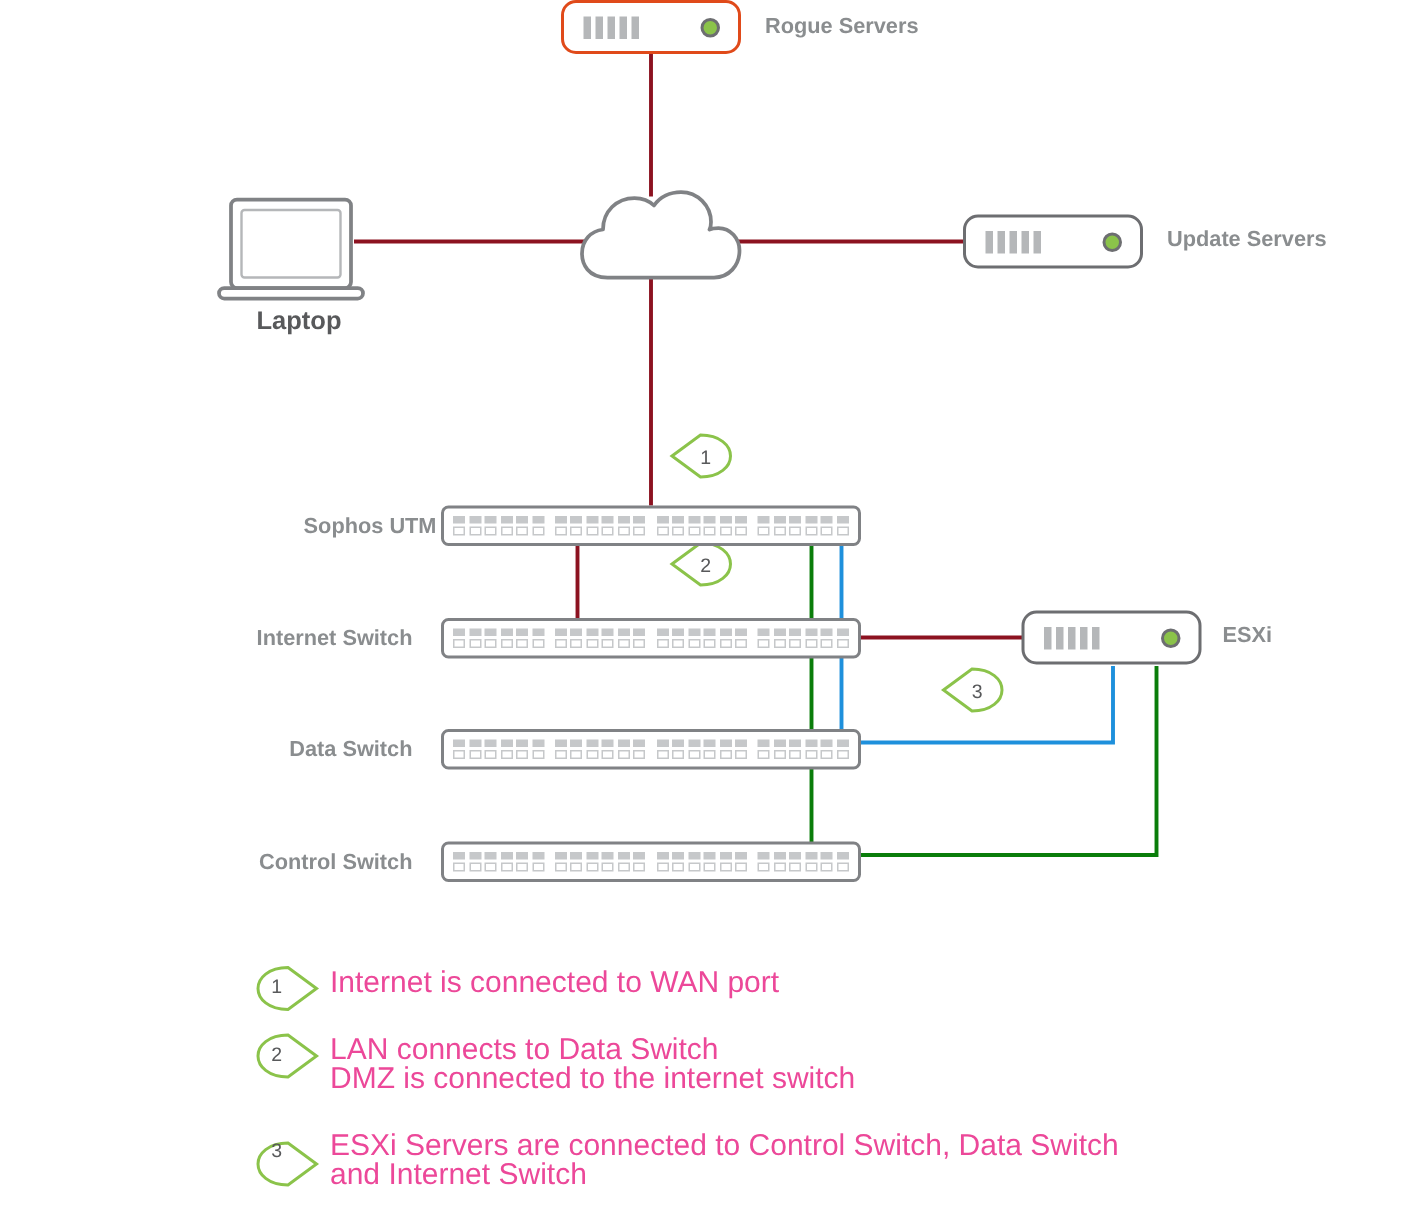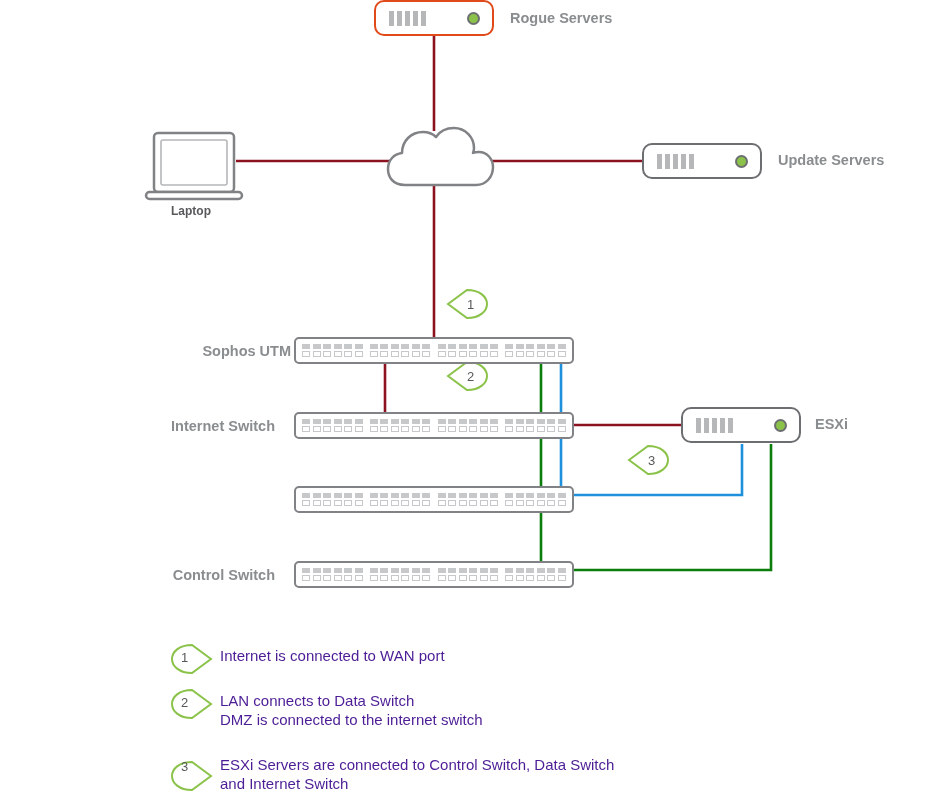--- a/index.html
+++ b/index.html
@@ -33,21 +33,21 @@
     position: absolute;
     color: #8a8d8f;
     font-size: 14.5px;
     line-height: 1.2;
     white-space: nowrap;
     font-weight: bold;
   }
   .node-label.strong {
     color: #58595b;
     font-weight: bold;
-    font-size: 12px;
+    font-size: 17px;
   }
   .node-label.rightof { text-align: left; }
   .node-label.leftof  { text-align: right; }
 
   
   .server {
     position: absolute;
     box-sizing: border-box;
     border: 2.5px solid #6d6e71;
     border-radius: 10px;
@@ -153,22 +153,22 @@
     display: flex;
     align-items: center;
     justify-content: center;
     padding-right: 9px;
     box-sizing: border-box;
     font-size: 13px;
     color: #58595b;
   }
   .legend-text {
     margin-left: 10px;
-    color: #4c1d95;
-    font-size: 15px;
+    color: #ec4899;
+    font-size: 20px;
     line-height: 19px;
     padding-top: 6px;
   }
   .legend-text div { white-space: nowrap; }
 </style>
 </head>
 <body>
 
 <div id="canvas">
 
@@ -575,20 +575,21 @@
       <span class="pcol">
           <i class="pt"></i>
           <i class="pb"></i>
         </span>
       <span class="pcol">
           <i class="pt"></i>
           <i class="pb"></i>
         </span>
     </span>
   </div>
+  <div class="node-label leftof" style="left:100px; top:492px; width:175px;">Data Switch</div>
 
   <div class="switch" style="left:294px; top:561px;">
     <span class="grp">
       <span class="pcol">
           <i class="pt"></i>
           <i class="pb"></i>
         </span>
       <span class="pcol">
           <i class="pt"></i>
           <i class="pb"></i>

